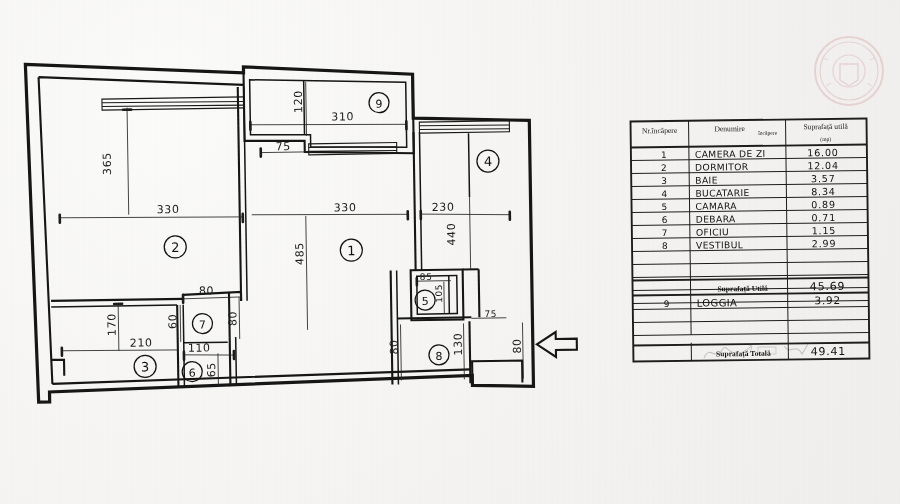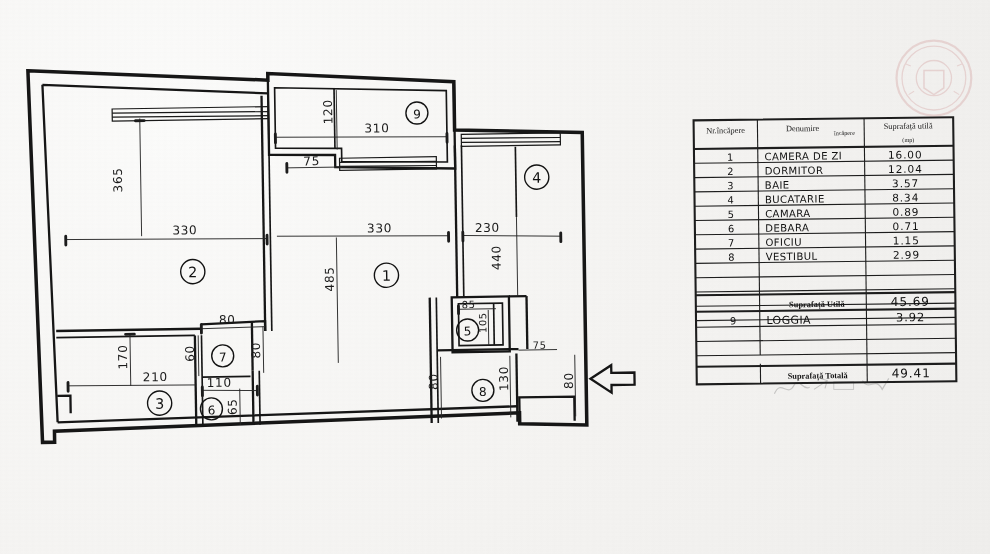--- a/index.html
+++ b/index.html
@@ -37,21 +37,21 @@
   .wall{fill:none;stroke:#161616;}
   .wall-out{stroke-width:3.2;}
   .wall-in{stroke-width:2.1;}
   .wall-thin{stroke-width:1.5;}
   .dimline{stroke:#262626;stroke-width:.85;fill:none;}
   .tick{stroke:#1c1c1c;stroke-width:2.6;stroke-linecap:round;}
   .circ{fill:none;stroke:#121212;stroke-width:1.25;}
   .win{fill:none;stroke:#191919;stroke-width:1.1;}
 
   
-  #tbl-wrap{position:absolute;left:624px;top:104px;width:252px;height:252px;}
+  #tbl-wrap{position:absolute;left:624px;top:116px;width:252px;height:252px;}
   .tline{stroke:#1d1d1d;fill:none;}
   .t-out{stroke-width:1.9;}
   .t-in{stroke-width:1.0;}
   .th{
     font-family:"Liberation Serif", serif;
     font-size:7.6px;fill:#1a1a1a;text-anchor:middle;
   }
   .th-small{font-size:5.6px;}
   .hand{
     font-family:"DejaVu Sans", sans-serif;

